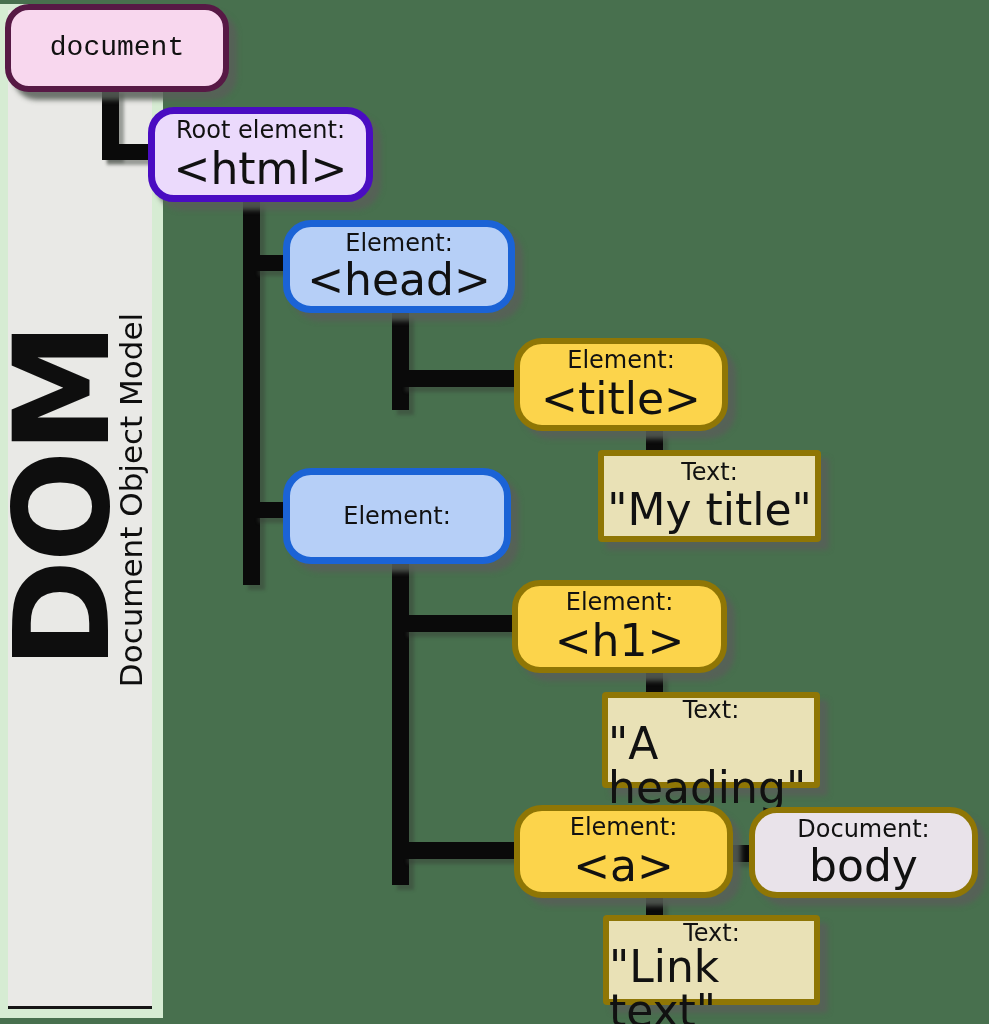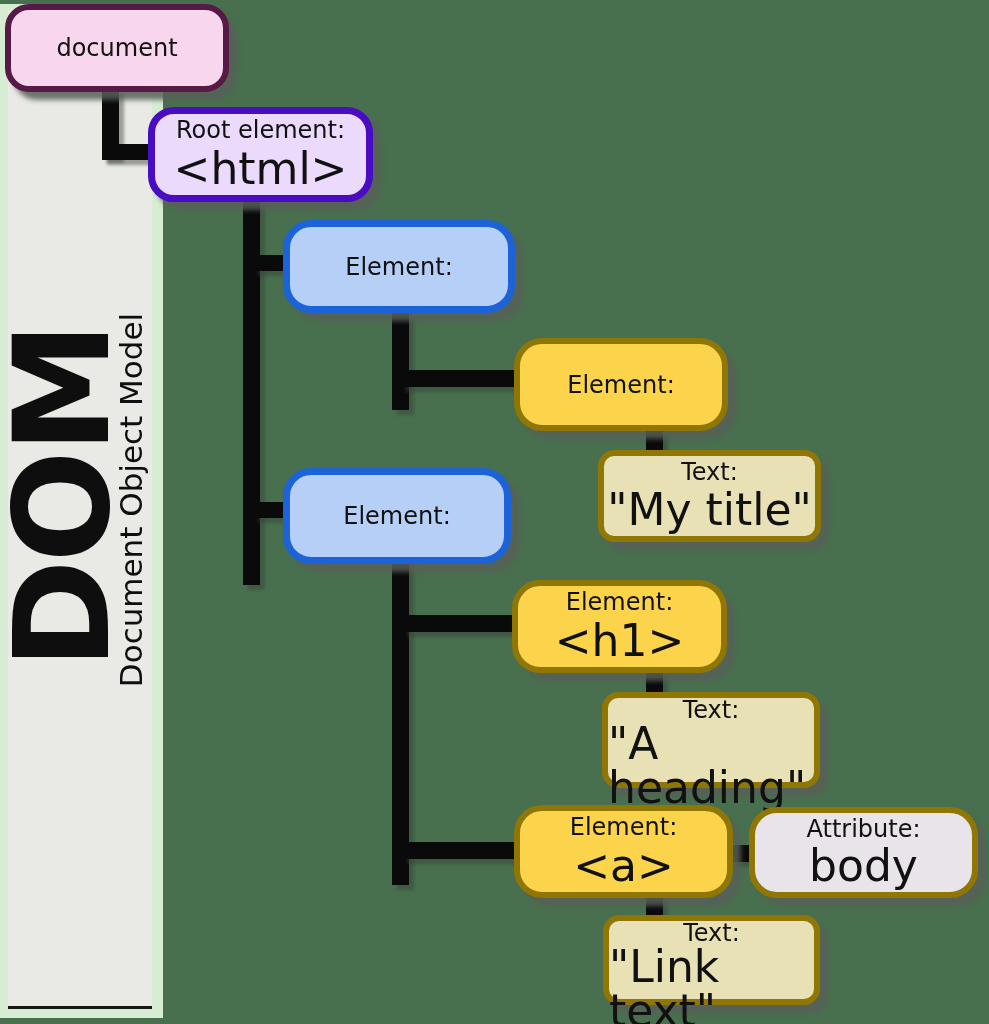--- a/index.html
+++ b/index.html
@@ -72,21 +72,21 @@
   .node .label {
     font-size: 24px;
     color: #111;
     line-height: 1;
   }
   .node .value {
     font-size: 44px;
     color: #111;
     line-height: 1;
   }
-  .node .value.lg { font-size: 24px; }
+  .node .value.lg { font-size: 28px; font-family: Liberation Mono, monospace; }
   .node.pink {
     background: var(--document-fill, #F8D7EE);
     border: 6px solid var(--document-border, #571945);
     border-radius: 24px;
   }
   .node.purple {
     background: var(--root-fill, #EBDAFC);
     border: 7px solid var(--root-border, #4A0CC2);
     border-radius: 26px;
   }
@@ -96,21 +96,21 @@
     border-radius: 28px;
   }
   .node.yellow {
     background: var(--element-fill, #FCD44B);
     border: 6px solid var(--element-border, #8F7605);
     border-radius: 28px;
   }
   .node.tan {
     background: var(--text-fill, #E9E1B6);
     border: 6px solid var(--text-border, #8F7605);
-    border-radius: 16px;
+    border-radius: 4px;
   }
   .node.mauve {
     background: var(--attribute-fill, #E9E3EA);
     border: 6px solid var(--attribute-border, #8F7605);
     border-radius: 28px;
   }
 </style>
 </head>
 <body>
 
@@ -140,24 +140,26 @@
     <div class="value lg">document</div>
   </div>
 
   <div class="node purple" style="left:148px; top:107px; width:225px; height:95px;">
     <div class="label">Root element:</div>
     <div class="value">&lt;html&gt;</div>
   </div>
 
   <div class="node blue" style="left:283px; top:220px; width:232px; height:93px;">
     <div class="label">Element:</div>
+    <div class="value">&lt;head&gt;</div>
   </div>
 
   <div class="node yellow" style="left:514px; top:338px; width:214px; height:93px;">
     <div class="label">Element:</div>
+    <div class="value">&lt;title&gt;</div>
   </div>
 
   <div class="node tan" style="left:598px; top:450px; width:223px; height:92px;">
     <div class="label">Text:</div>
     <div class="value">"My title"</div>
   </div>
 
   <div class="node blue" style="left:283px; top:468px; width:228px; height:96px;">
     <div class="label">Element:</div>
   </div>
@@ -171,21 +173,21 @@
     <div class="label">Text:</div>
     <div class="value">"A heading"</div>
   </div>
 
   <div class="node yellow" style="left:514px; top:805px; width:219px; height:93px;">
     <div class="label">Element:</div>
     <div class="value">&lt;a&gt;</div>
   </div>
 
   <div class="node mauve" style="left:749px; top:807px; width:229px; height:91px;">
-    <div class="label">Attribute:</div>
+    <div class="label">Document:</div>
     <div class="value">body</div>
   </div>
 
   <div class="node tan" style="left:603px; top:915px; width:217px; height:90px;">
     <div class="label">Text:</div>
     <div class="value">"Link text"</div>
   </div>
 
 </div>
 

